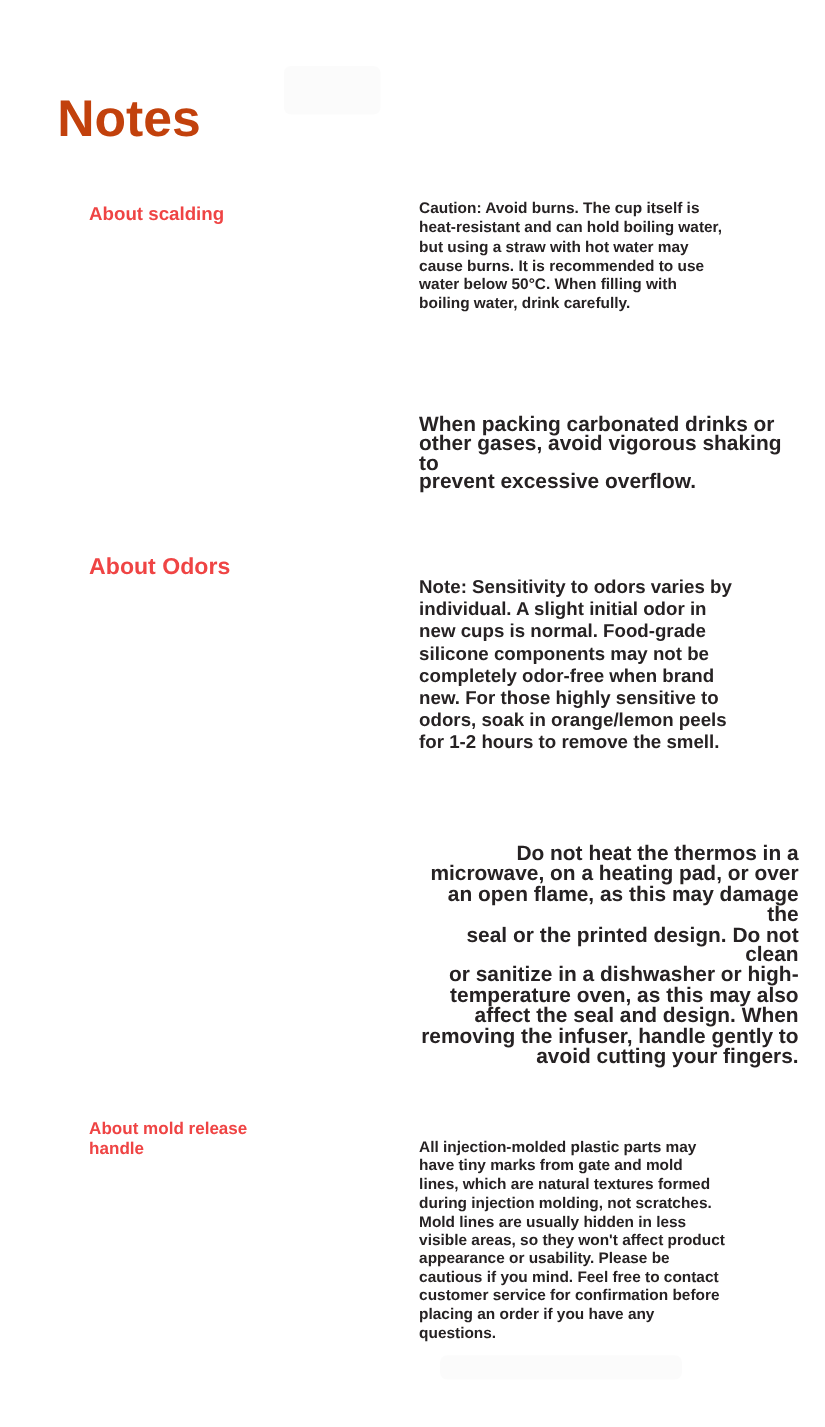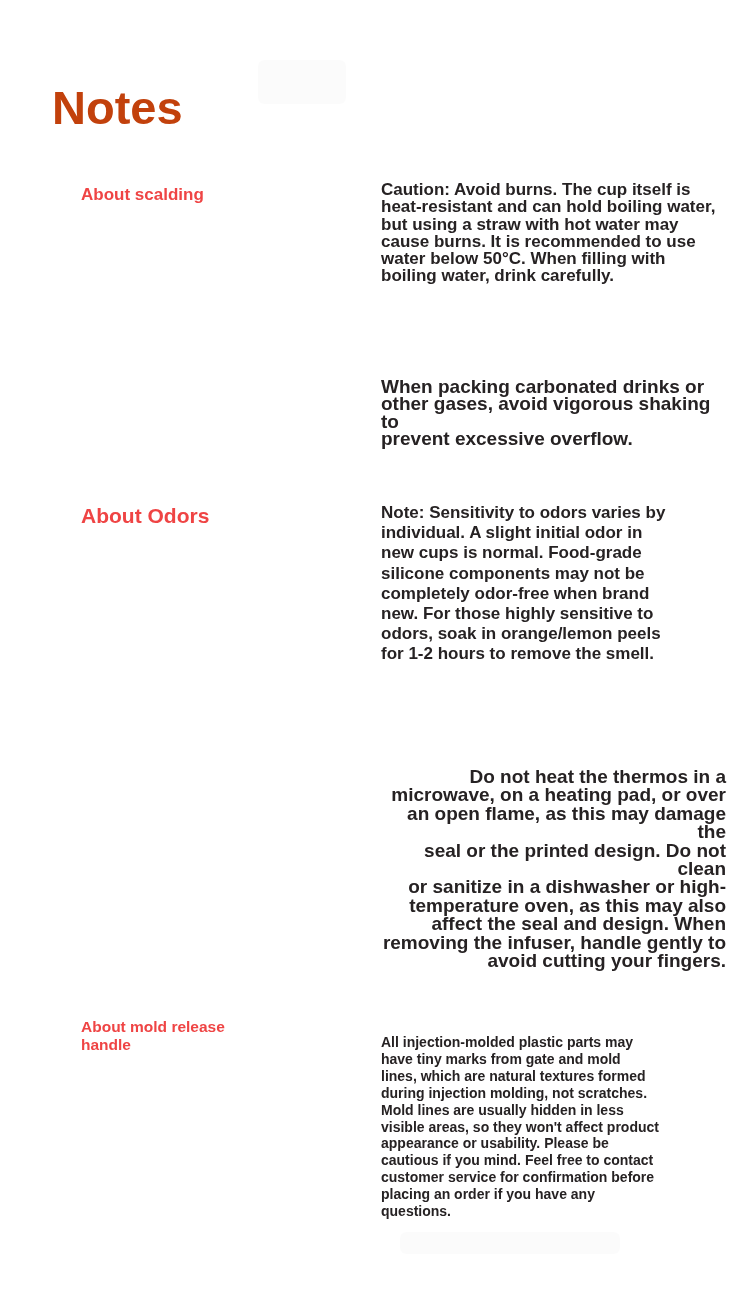--- a/index.html
+++ b/index.html
@@ -38,27 +38,27 @@
   }
   .section-body {
     left: 381px;
     width: 345px;
     font-weight: 700;
     color: #262223;
     white-space: pre-line;
   }
   
   .h-scalding { top: 184px; font-size: 17px; line-height: 1.25; }
-  .b-scalding { top: 181px; font-size: 17px; line-height: 17.3px; }
+  .b-scalding { top: 181px; font-size: 14px; line-height: 17.3px; }
 
   .h-gas { top: 364px; font-size: 26px; line-height: 1.2; }
   .b-gas { top: 378px; font-size: 19px; line-height: 17.3px; }
 
   .h-odors { top: 503px; font-size: 21px; line-height: 1.2; text-align: center; }
-  .b-odors { top: 503px; font-size: 17px; line-height: 20.2px; }
+  .b-odors { top: 524px; font-size: 17px; line-height: 20.2px; }
 
   .h-cleaning { top: 755px; font-size: 15.5px; line-height: 1.25; }
   .b-cleaning { top: 768px; font-size: 19px; line-height: 18.4px; text-align: right; }
 
   .h-mold { top: 1018px; font-size: 15.5px; line-height: 17.5px; }
   .b-mold { top: 1034px; font-size: 14px; line-height: 16.9px; }
 
   
   .watermark {
     background: rgba(0, 0, 0, 0.015);

